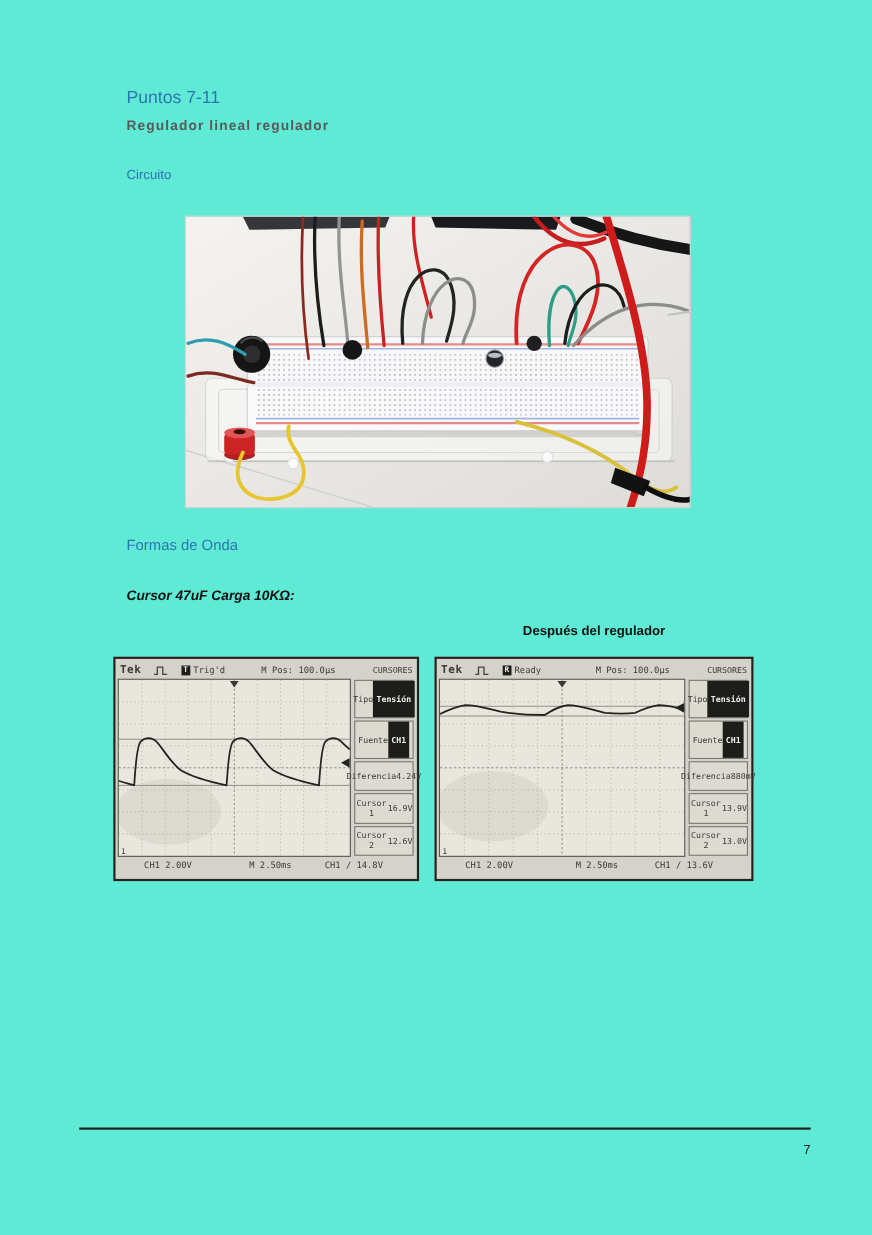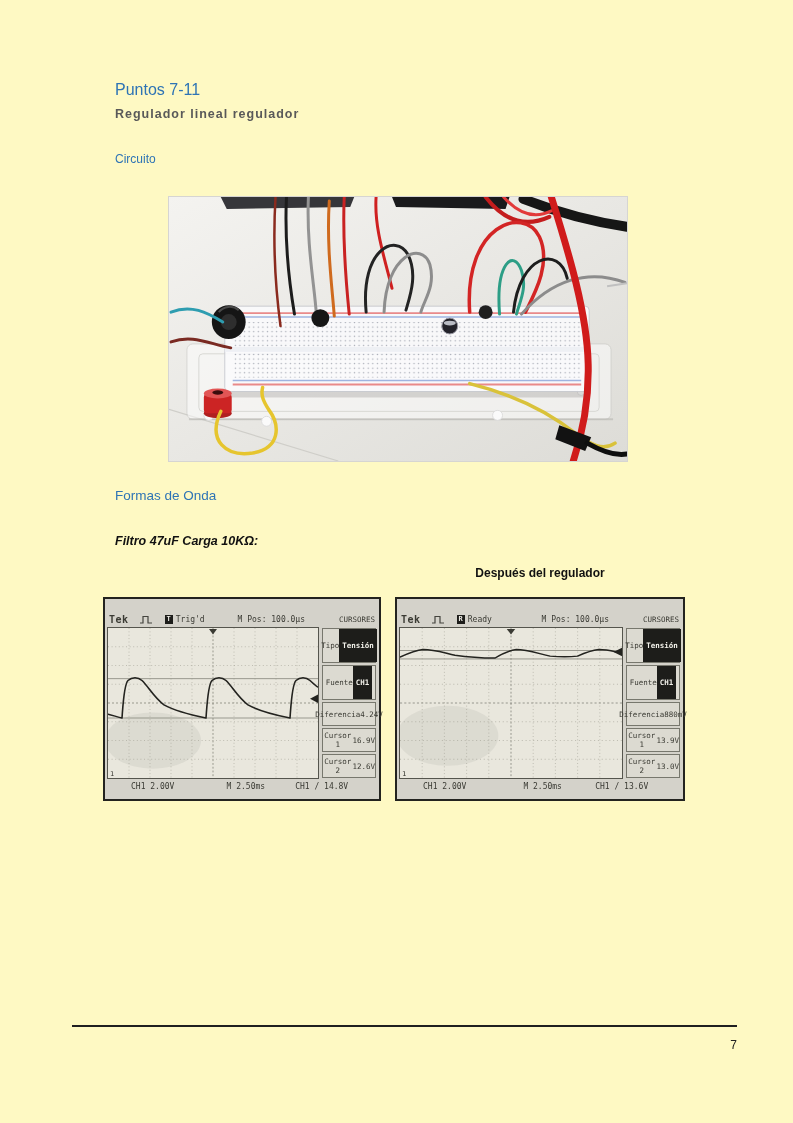--- a/index.html
+++ b/index.html
@@ -1,33 +1,33 @@
 <!DOCTYPE html>
 <html><head>
 <meta charset="utf-8">
 <style>
   html,body{margin:0;padding:0;background:#ffffff;}
-  .page{position:relative;width:793px;height:1123px;background:#fef9c3;overflow:hidden;
+  .page{position:relative;width:793px;height:1123px;background:#5eead4;overflow:hidden;
         font-family:"Liberation Sans",sans-serif;color:#1a1a1a;}
 
   .h-blue{position:absolute;color:#2E74B5;font-weight:400;}
   .subheading{position:absolute;color:#595959;font-weight:700;letter-spacing:1px;font-size:12.5px;}
   .filter-note{position:absolute;font-style:italic;font-weight:700;font-size:12.5px;color:#111;}
   .scope-title{position:absolute;font-weight:700;font-size:12px;text-align:center;color:#111;}
   .footer-line{position:absolute;background:#1f1f1f;height:2px;}
   .page-number{position:absolute;font-size:12px;color:#222;text-align:right;}
 
   .photo{position:absolute;left:168px;top:196px;width:460px;height:266px;border:1px solid #d6d5d2;box-sizing:border-box;}
   .photo svg{display:block;width:100%;height:100%;}
 
   
   .scope{position:absolute;height:204px;background:#d4d2ca;border:2px solid #23231f;box-sizing:border-box;
          display:flex;flex-direction:column;color:#3a3a33;
          font-family:"DejaVu Sans Mono",monospace;}
-  .scope-header{height:15px;display:flex;align-items:center;padding:13px 4px 0 4px;font-size:8px;white-space:nowrap;}
+  .scope-header{height:15px;display:flex;align-items:center;padding:3px 4px 0 4px;font-size:8px;white-space:nowrap;}
   .tek{font-weight:700;font-size:10px;letter-spacing:.5px;margin-right:10px;}
   .sqwave{margin-right:10px;flex:0 0 auto;}
   .trig-badge{background:#1d1d1a;color:#f0efe8;font-size:7px;line-height:9px;padding:0 2px;font-weight:700;margin-right:3px;}
   .mpos{margin-left:auto;margin-right:12px;}
   .menu-title{flex:0 0 58px;text-align:right;font-size:7.5px;}
   .scope-main{flex:1;display:flex;padding:0 2px;min-height:0;}
   .scope-screen{flex:1;border:1px solid #55554d;background:#e9e7dd;min-width:0;}
   .scope-screen svg{display:block;width:100%;height:100%;}
   .scope-sidebar{width:58px;flex:0 0 58px;display:flex;flex-direction:column;gap:2px;padding:1px 1px 1px 3px;box-sizing:border-box;}
   .menu-box{flex:1;background:#dcdad1;border:1px solid #77776d;display:flex;
@@ -130,21 +130,21 @@
       <path d="M420,248 C436,257 450,261 460,259" stroke="#0e0e0e" stroke-width="5" fill="none" stroke-linecap="round"></path>
 
       <circle cx="152" cy="122" r="9" fill="#161616"></circle>
       <circle cx="318" cy="116" r="7" fill="#1f1f1f"></circle>
       <circle cx="282" cy="130" r="8" fill="#23232a" stroke="#9a9aa4"></circle>
       <ellipse cx="282" cy="127" rx="6" ry="2.4" fill="#b9bcc4"></ellipse>
     </svg>
   </div>
 
   <div class="h-blue" style="left:115px;top:488px;font-size:13.5px;text-align:center;">Formas de Onda</div>
-  <div class="filter-note" style="left:115px;top:534px;">Filtro 47uF Carga 10KΩ:</div>
+  <div class="filter-note" style="left:115px;top:534px;">Cursor 47uF Carga 10KΩ:</div>
 
   <div class="scope-title" style="left:395px;top:566px;width:290px;">Después del regulador</div>
 
   <div class="scope" style="left:103px;top:597px;width:278px;">
     <div class="scope-header">
       <span class="tek">Tek</span>
       <svg class="sqwave" width="16" height="9" viewBox="0 0 16 9">
         <path d="M1,8 H4 V1.5 H9 V8 H13" stroke="#44443e" stroke-width="1.2" fill="none"></path>
       </svg>
       <span class="trig-badge">T</span>

